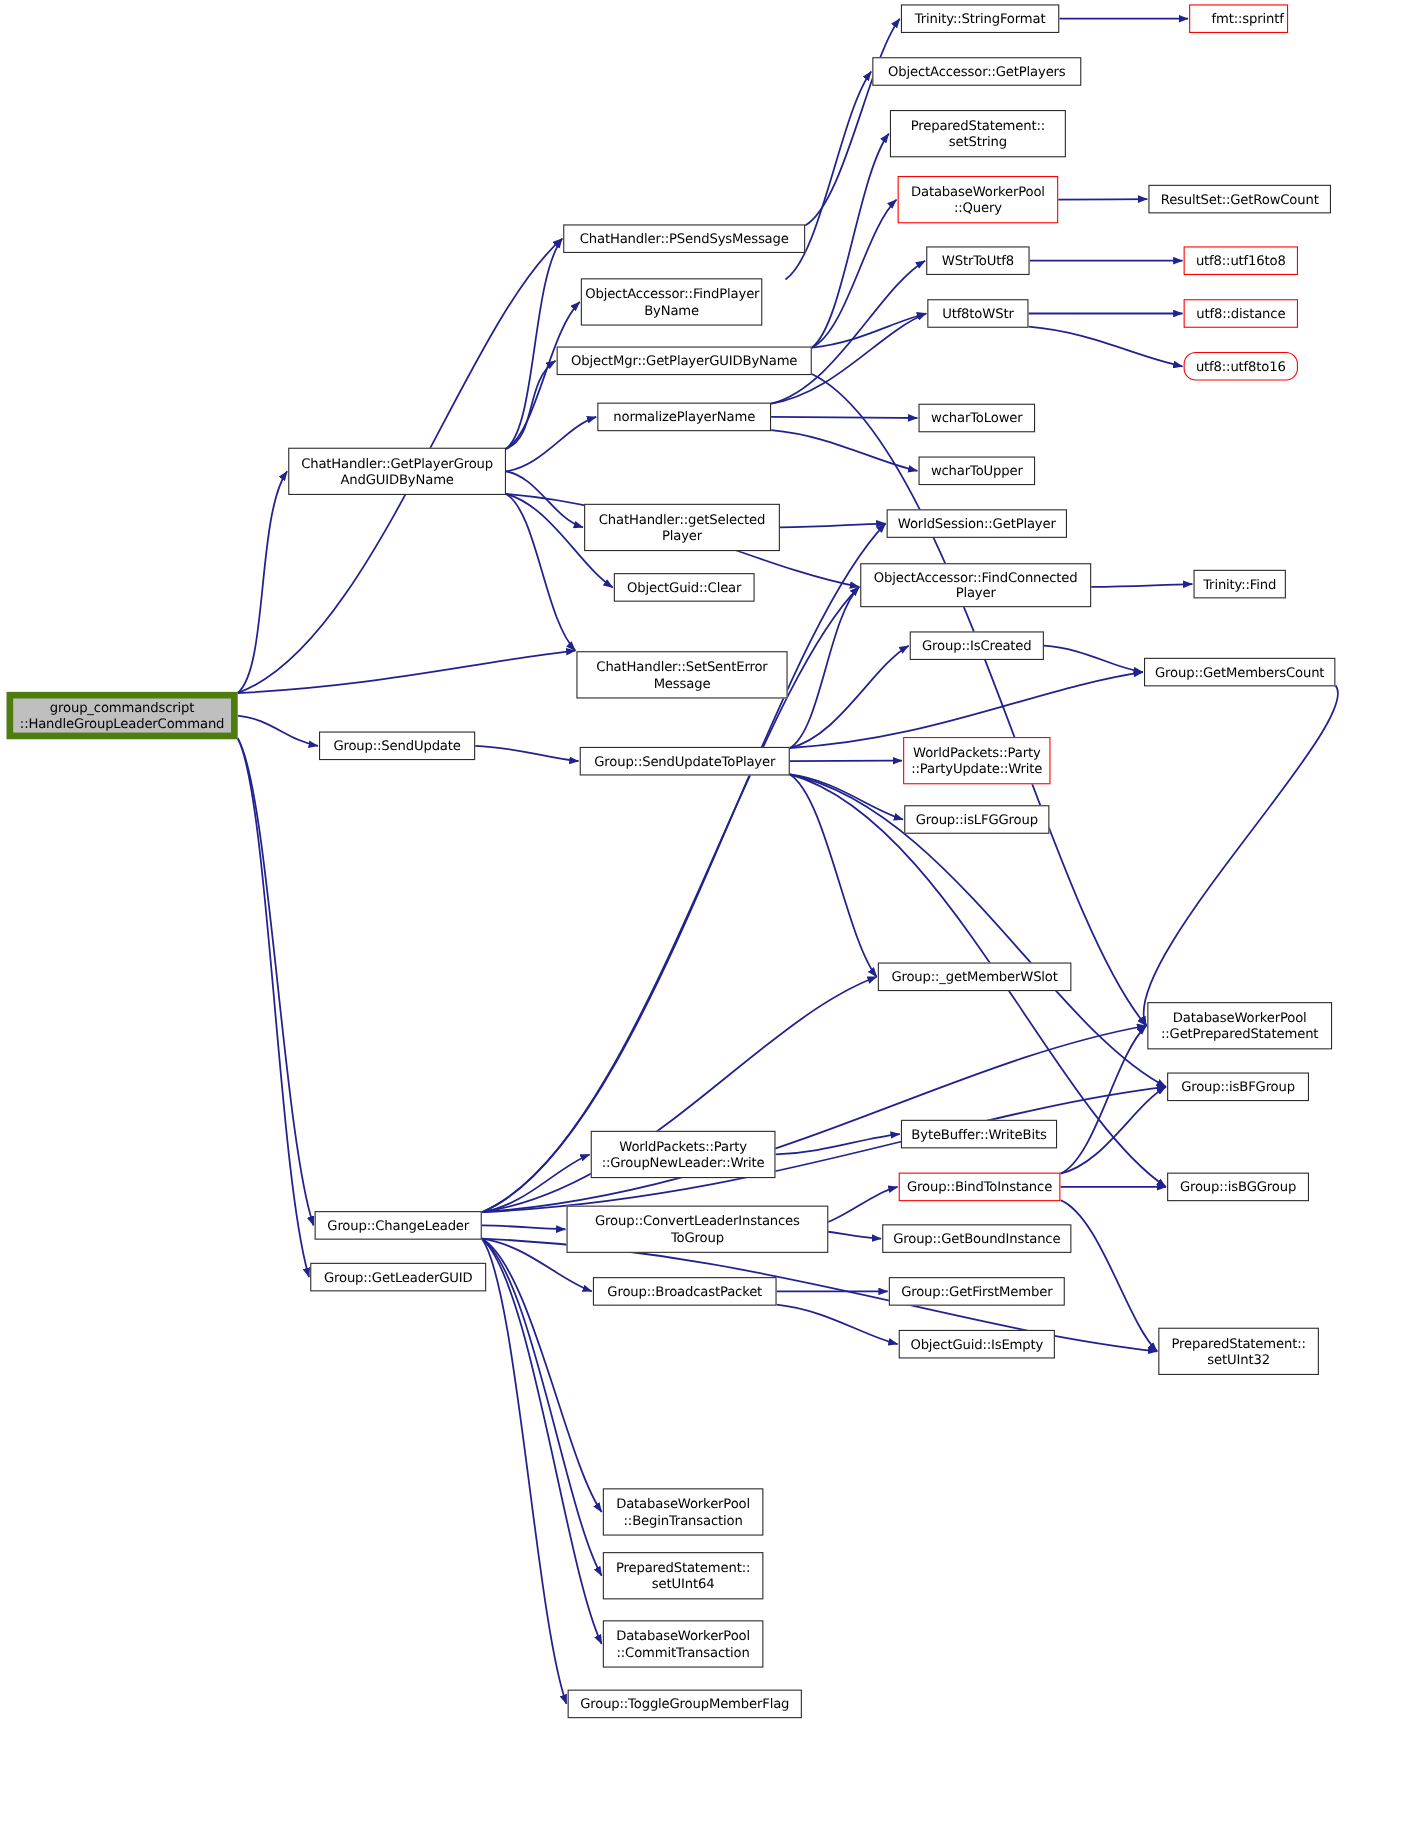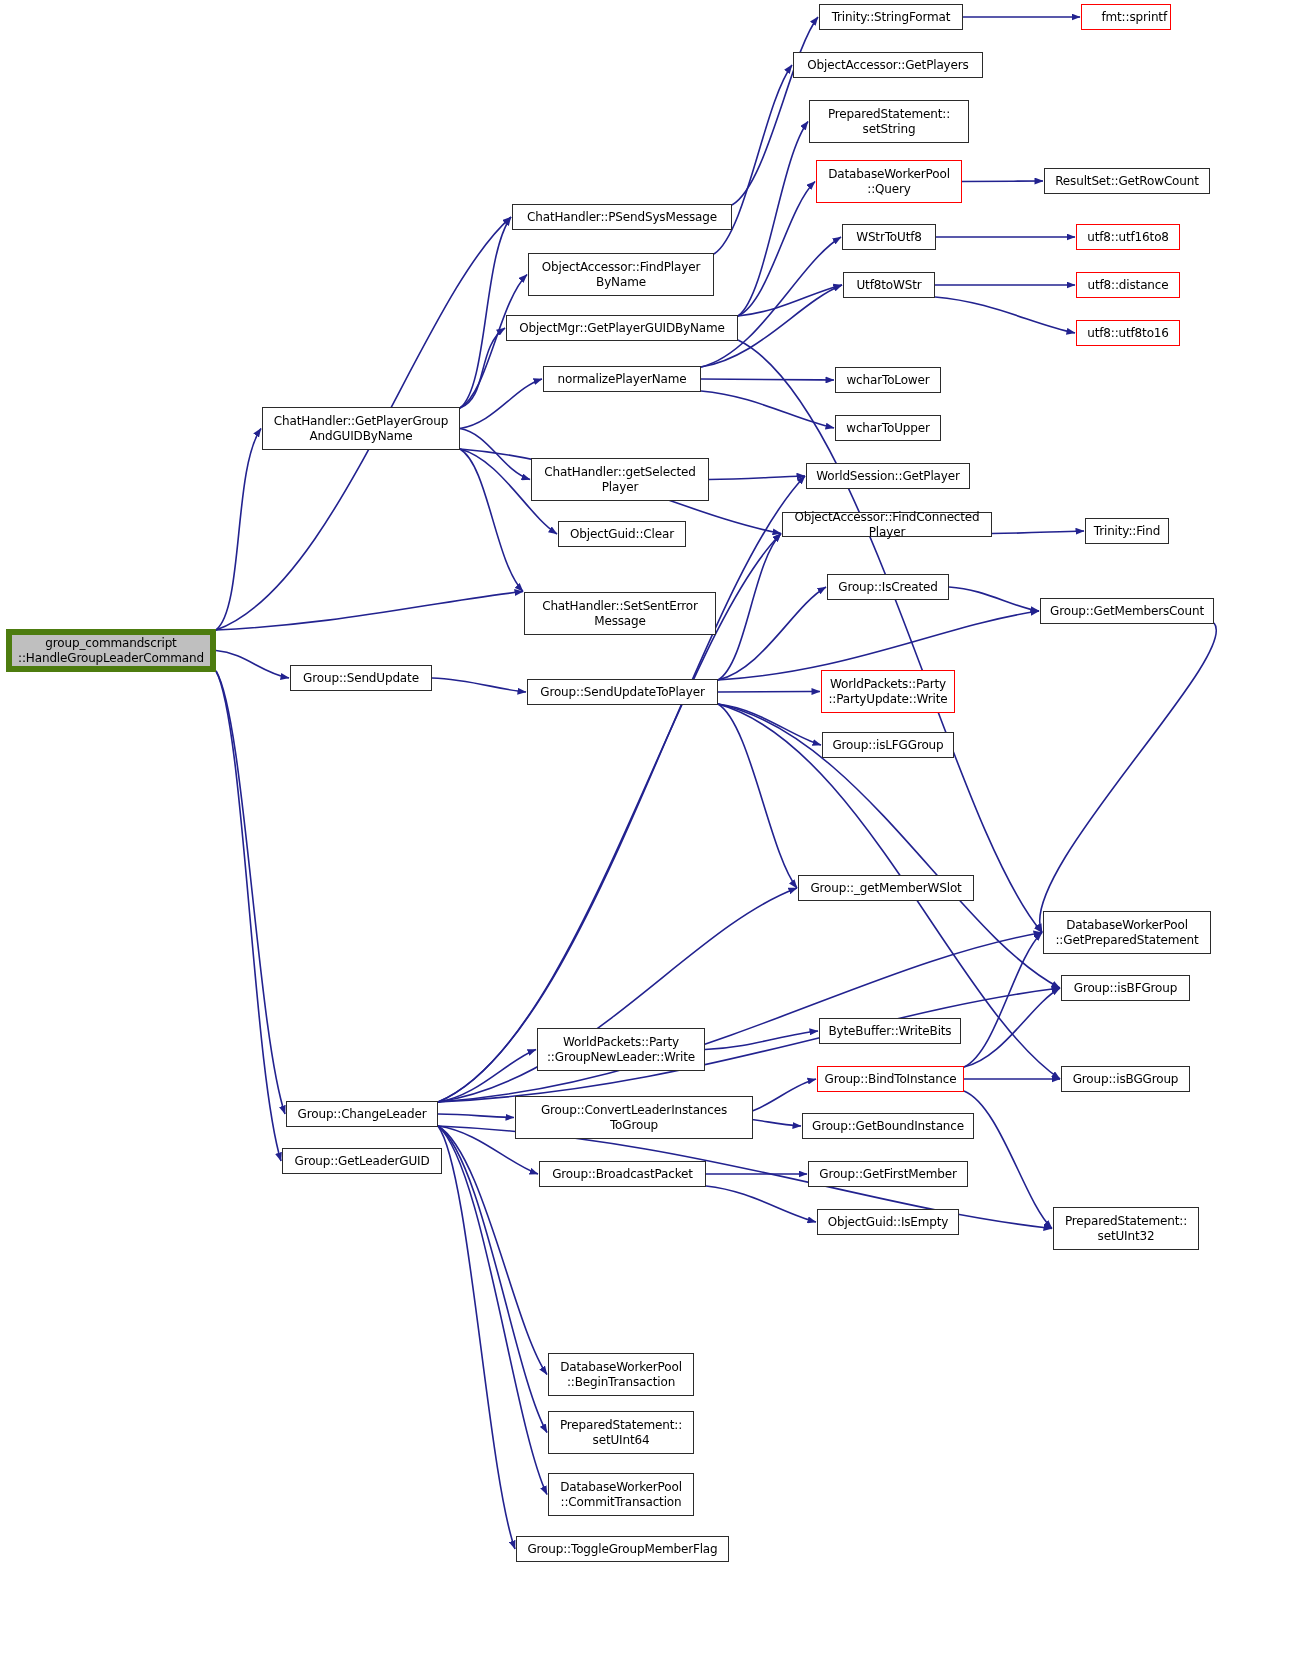--- a/index.html
+++ b/index.html
@@ -123,21 +123,21 @@
         <path d="M 964 1079 C 1003.6 1079, 1030.96 1079, 1060 1079" marker-end="url(#ah)"></path>
         <path d="M 964 1067 C 1003.6 1057.9, 1030.96 1004.38, 1060 988" marker-end="url(#ah)"></path>
         <path d="M 964 1067 C 996.175 1052.35, 1014 958.87, 1042 932.5" marker-end="url(#ah)"></path>
         <path d="M 964 1091 C 1000.3 1105.95, 1024 1201.59, 1052 1228.5" marker-end="url(#ah)"></path>
       </g>
   </svg>
   <div id="node-layer">
       <div class="node root" style="left: 6px; top: 629px; width: 210px; height: 43px;"><span class="node-label">group_commandscript
 ::HandleGroupLeaderCommand</span></div>
       <div class="node" style="left: 512px; top: 204px; width: 220px; height: 26px;"><span class="node-label">ChatHandler::PSendSysMessage</span></div>
-      <div class="node" style="left: 528px; top: 253px; width: 186px; height: 43px;"><span class="node-label">ObjectAccessor::FindPlayer
+      <div class="node" style="left: 528px; top: 253px; width: 165px; height: 43px;"><span class="node-label">ObjectAccessor::FindPlayer
 ByName</span></div>
       <div class="node" style="left: 506px; top: 315px; width: 232px; height: 26px;"><span class="node-label">ObjectMgr::GetPlayerGUIDByName</span></div>
       <div class="node" style="left: 543px; top: 366px; width: 158px; height: 26px;"><span class="node-label">normalizePlayerName</span></div>
       <div class="node" style="left: 262px; top: 407px; width: 198px; height: 43px;"><span class="node-label">ChatHandler::GetPlayerGroup
 AndGUIDByName</span></div>
       <div class="node" style="left: 531px; top: 458px; width: 178px; height: 43px;"><span class="node-label">ChatHandler::getSelected
 Player</span></div>
       <div class="node" style="left: 558px; top: 521px; width: 128px; height: 26px;"><span class="node-label">ObjectGuid::Clear</span></div>
       <div class="node" style="left: 524px; top: 592px; width: 192px; height: 43px;"><span class="node-label">ChatHandler::SetSentError
 Message</span></div>
@@ -149,21 +149,21 @@
       <div class="node" style="left: 793px; top: 52px; width: 190px; height: 26px;"><span class="node-label">ObjectAccessor::GetPlayers</span></div>
       <div class="node" style="left: 809px; top: 100px; width: 160px; height: 43px;"><span class="node-label">PreparedStatement::
 setString</span></div>
       <div class="node highlight" style="left: 816px; top: 160px; width: 146px; height: 43px;"><span class="node-label">DatabaseWorkerPool
 ::Query</span></div>
       <div class="node" style="left: 842px; top: 224px; width: 94px; height: 26px;"><span class="node-label">WStrToUtf8</span></div>
       <div class="node" style="left: 843px; top: 272px; width: 92px; height: 26px;"><span class="node-label">Utf8toWStr</span></div>
       <div class="node" style="left: 835px; top: 367px; width: 106px; height: 26px;"><span class="node-label">wcharToLower</span></div>
       <div class="node" style="left: 835px; top: 415px; width: 106px; height: 26px;"><span class="node-label">wcharToUpper</span></div>
       <div class="node" style="left: 806px; top: 463px; width: 164px; height: 26px;"><span class="node-label">WorldSession::GetPlayer</span></div>
-      <div class="node" style="left: 782px; top: 512px; width: 210px; height: 25px;"><span class="node-label">ObjectAccessor::FindConnected
+      <div class="node" style="left: 782px; top: 512px; width: 210px; height: 40px;"><span class="node-label">ObjectAccessor::FindConnected
 Player</span></div>
       <div class="node" style="left: 827px; top: 574px; width: 122px; height: 26px;"><span class="node-label">Group::IsCreated</span></div>
       <div class="node highlight" style="left: 821px; top: 670px; width: 134px; height: 43px;"><span class="node-label">WorldPackets::Party
 ::PartyUpdate::Write</span></div>
       <div class="node" style="left: 822px; top: 732px; width: 132px; height: 26px;"><span class="node-label">Group::isLFGGroup</span></div>
       <div class="node" style="left: 798px; top: 875px; width: 176px; height: 26px;"><span class="node-label">Group::_getMemberWSlot</span></div>
       <div class="node" style="left: 819px; top: 1018px; width: 142px; height: 26px;"><span class="node-label">ByteBuffer::WriteBits</span></div>
       <div class="node highlight" style="left: 817px; top: 1066px; width: 147px; height: 26px;"><span class="node-label">Group::BindToInstance</span></div>
       <div class="node" style="left: 802px; top: 1113px; width: 172px; height: 26px;"><span class="node-label">Group::GetBoundInstance</span></div>
       <div class="node" style="left: 808px; top: 1161px; width: 160px; height: 26px;"><span class="node-label">Group::GetFirstMember</span></div>
@@ -177,21 +177,21 @@
 ::BeginTransaction</span></div>
       <div class="node" style="left: 548px; top: 1411px; width: 146px; height: 43px;"><span class="node-label">PreparedStatement::
 setUInt64</span></div>
       <div class="node" style="left: 548px; top: 1473px; width: 146px; height: 43px;"><span class="node-label">DatabaseWorkerPool
 ::CommitTransaction</span></div>
       <div class="node" style="left: 516px; top: 1536px; width: 213px; height: 26px;"><span class="node-label">Group::ToggleGroupMemberFlag</span></div>
       <div class="node highlight" style="left: 1081px; top: 4px; width: 90px; height: 26px; text-align: right;"><span class="node-label">fmt::sprintf</span></div>
       <div class="node" style="left: 1044px; top: 168px; width: 166px; height: 26px;"><span class="node-label">ResultSet::GetRowCount</span></div>
       <div class="node highlight" style="left: 1076px; top: 224px; width: 104px; height: 26px;"><span class="node-label">utf8::utf16to8</span></div>
       <div class="node highlight" style="left: 1076px; top: 272px; width: 104px; height: 26px;"><span class="node-label">utf8::distance</span></div>
-      <div class="node highlight" style="left: 1076px; top: 320px; width: 104px; height: 26px;"><span class="node-label">utf8::utf8to16</span></div>
+      <div class="node highlight" style="left: 1076px; top: 320px; width: 104px; height: 26px; border-radius: 11px;"><span class="node-label">utf8::utf8to16</span></div>
       <div class="node" style="left: 1085px; top: 518px; width: 84px; height: 26px;"><span class="node-label">Trinity::Find</span></div>
       <div class="node" style="left: 1040px; top: 598px; width: 174px; height: 26px;"><span class="node-label">Group::GetMembersCount</span></div>
       <div class="node" style="left: 1043px; top: 911px; width: 168px; height: 43px;"><span class="node-label">DatabaseWorkerPool
 ::GetPreparedStatement</span></div>
       <div class="node" style="left: 1061px; top: 975px; width: 129px; height: 26px;"><span class="node-label">Group::isBFGroup</span></div>
       <div class="node" style="left: 1061px; top: 1066px; width: 129px; height: 26px;"><span class="node-label">Group::isBGGroup</span></div>
       <div class="node" style="left: 1053px; top: 1207px; width: 146px; height: 43px;"><span class="node-label">PreparedStatement::
 setUInt32</span></div>
     </div>
 </div>

